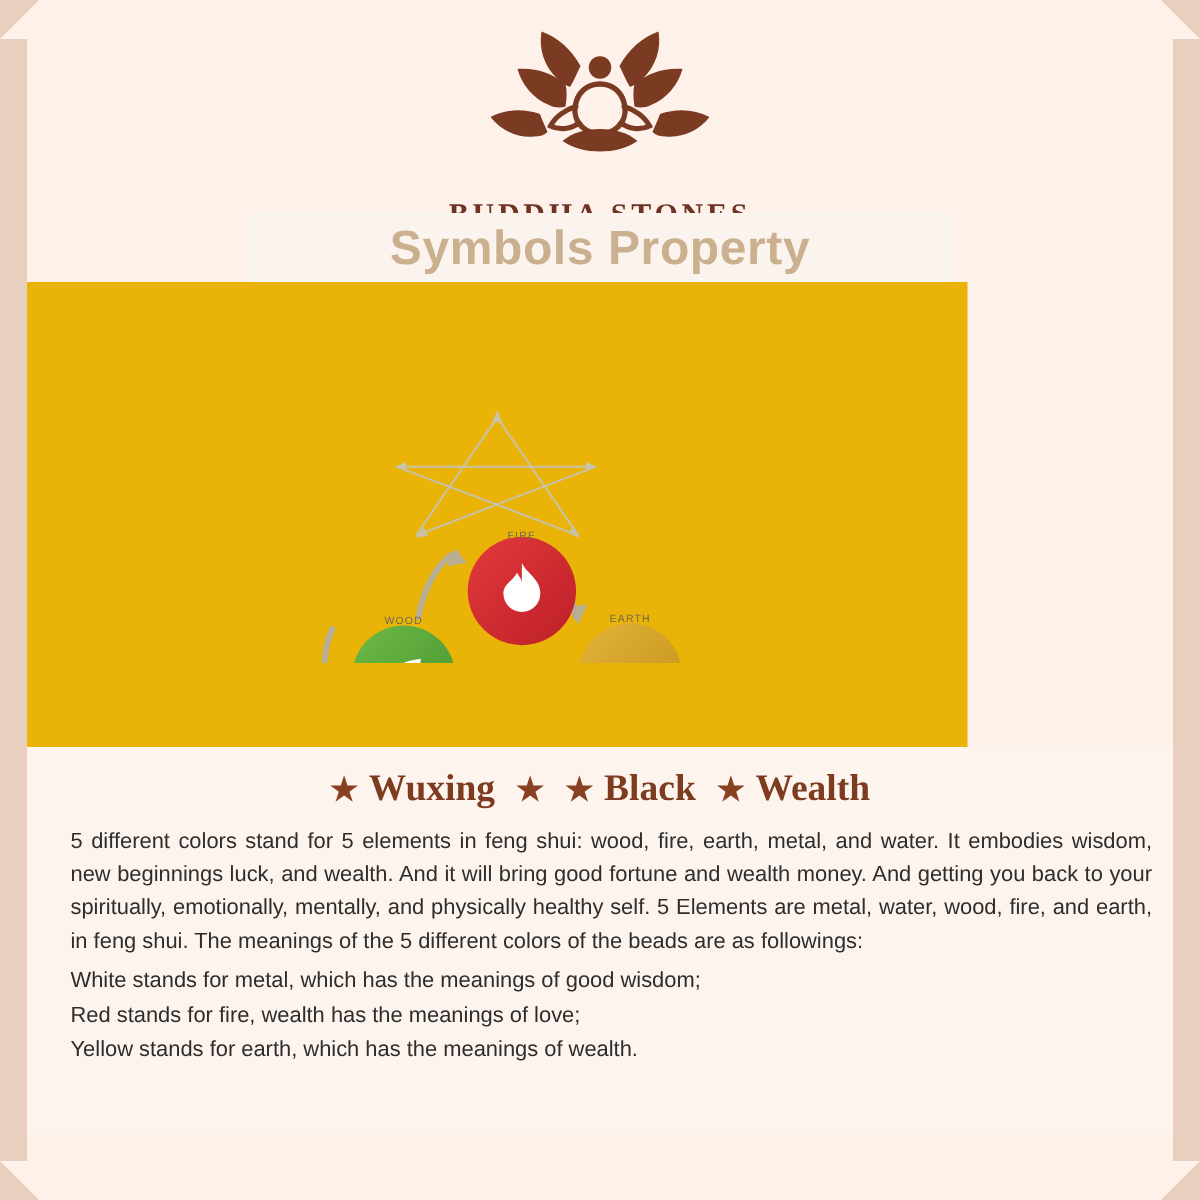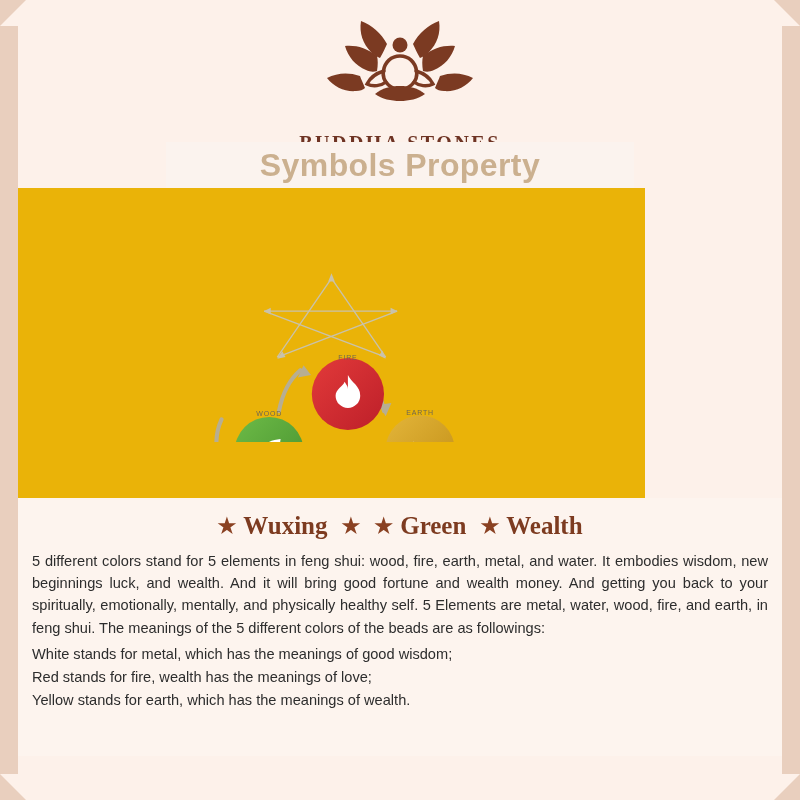--- a/index.html
+++ b/index.html
@@ -159,21 +159,21 @@
     line-height: 1;
   }
   .paragraphs {
     padding: 10px 14px 0 14px;
     font-size: 14.6px;
     line-height: 1.52;
     color: #2d2d2d;
     font-family: "Liberation Sans", sans-serif;
   }
   .paragraphs p {
-    margin: 0 0 1px 0;
+    margin: 0 0 1px 15px;
   }
   .paragraphs p.block {
     margin-bottom: 4px;
     text-align: justify;
   }
   .el-label {
     font-size: 8.5px;
     fill: #6f6652;
     letter-spacing: 1px;
     font-family: "Liberation Sans", sans-serif;
@@ -314,21 +314,21 @@
     <div class="keywords">
       <div class="kw">
         <span class="star">★</span>
         <span>Wuxing</span>
       </div>
       <div class="kw">
         <span class="star">★</span>
       </div>
       <div class="kw">
         <span class="star">★</span>
-        <span>Green</span>
+        <span>Black</span>
       </div>
       <div class="kw">
         <span class="star">★</span>
         <span>Wealth</span>
       </div>
     </div>
 
     <div class="paragraphs">
       <p class="block">5 different colors stand for 5 elements in feng shui: wood, fire, earth, metal, and water. It embodies wisdom, new beginnings luck, and wealth. And it will bring good fortune and wealth money. And getting you back to your spiritually, emotionally, mentally, and physically healthy self. 5 Elements are metal, water, wood, fire, and earth, in feng shui. The meanings of the 5 different colors of the beads are as followings:</p>
       <p>White stands for metal, which has the meanings of good wisdom;</p>

